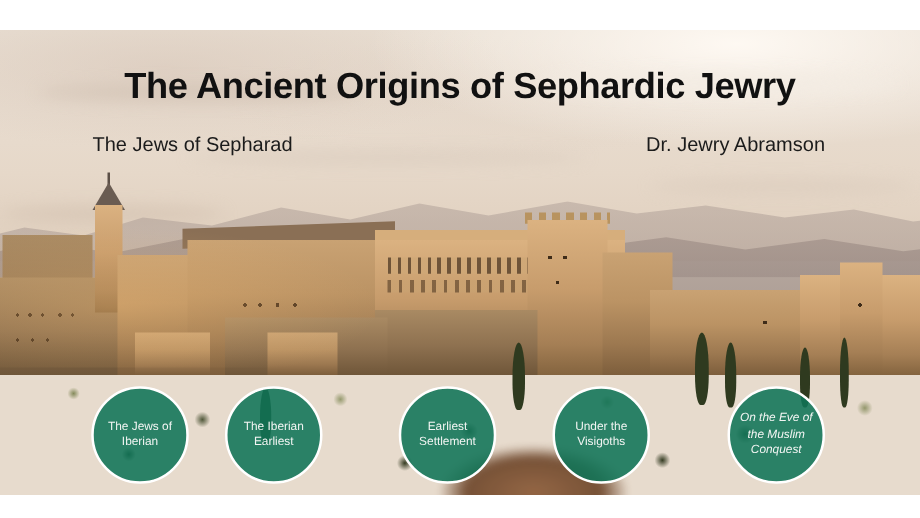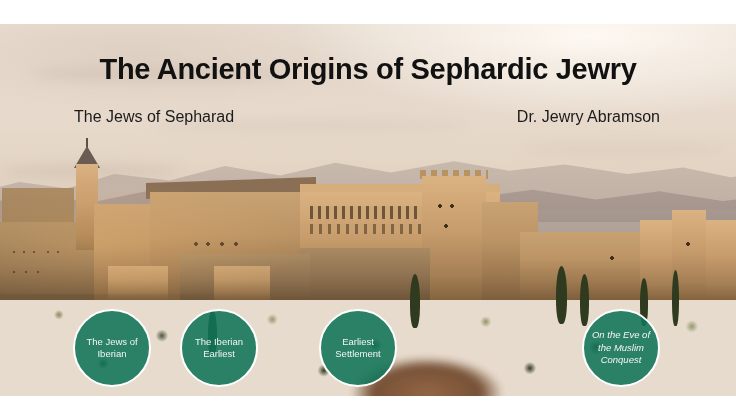--- a/index.html
+++ b/index.html
@@ -360,20 +360,26 @@
         <span>The Iberian</span>
         <span>Earliest</span>
       </div>
     </div>
     <div class="nav-circle" style="left:319px;">
       <div>
         <span>Earliest</span>
         <span>Settlement</span>
       </div>
     </div>
+    <div class="nav-circle" style="left:442px;">
+      <div>
+        <span>Under the</span>
+        <span>Visigoths</span>
+      </div>
+    </div>
     <div class="nav-circle" style="left:582px;font-style:italic;">
       <div>
         <span>On the Eve of</span>
         <span>the Muslim</span>
         <span>Conquest</span>
       </div>
     </div>
   </div>
 
 </div>

